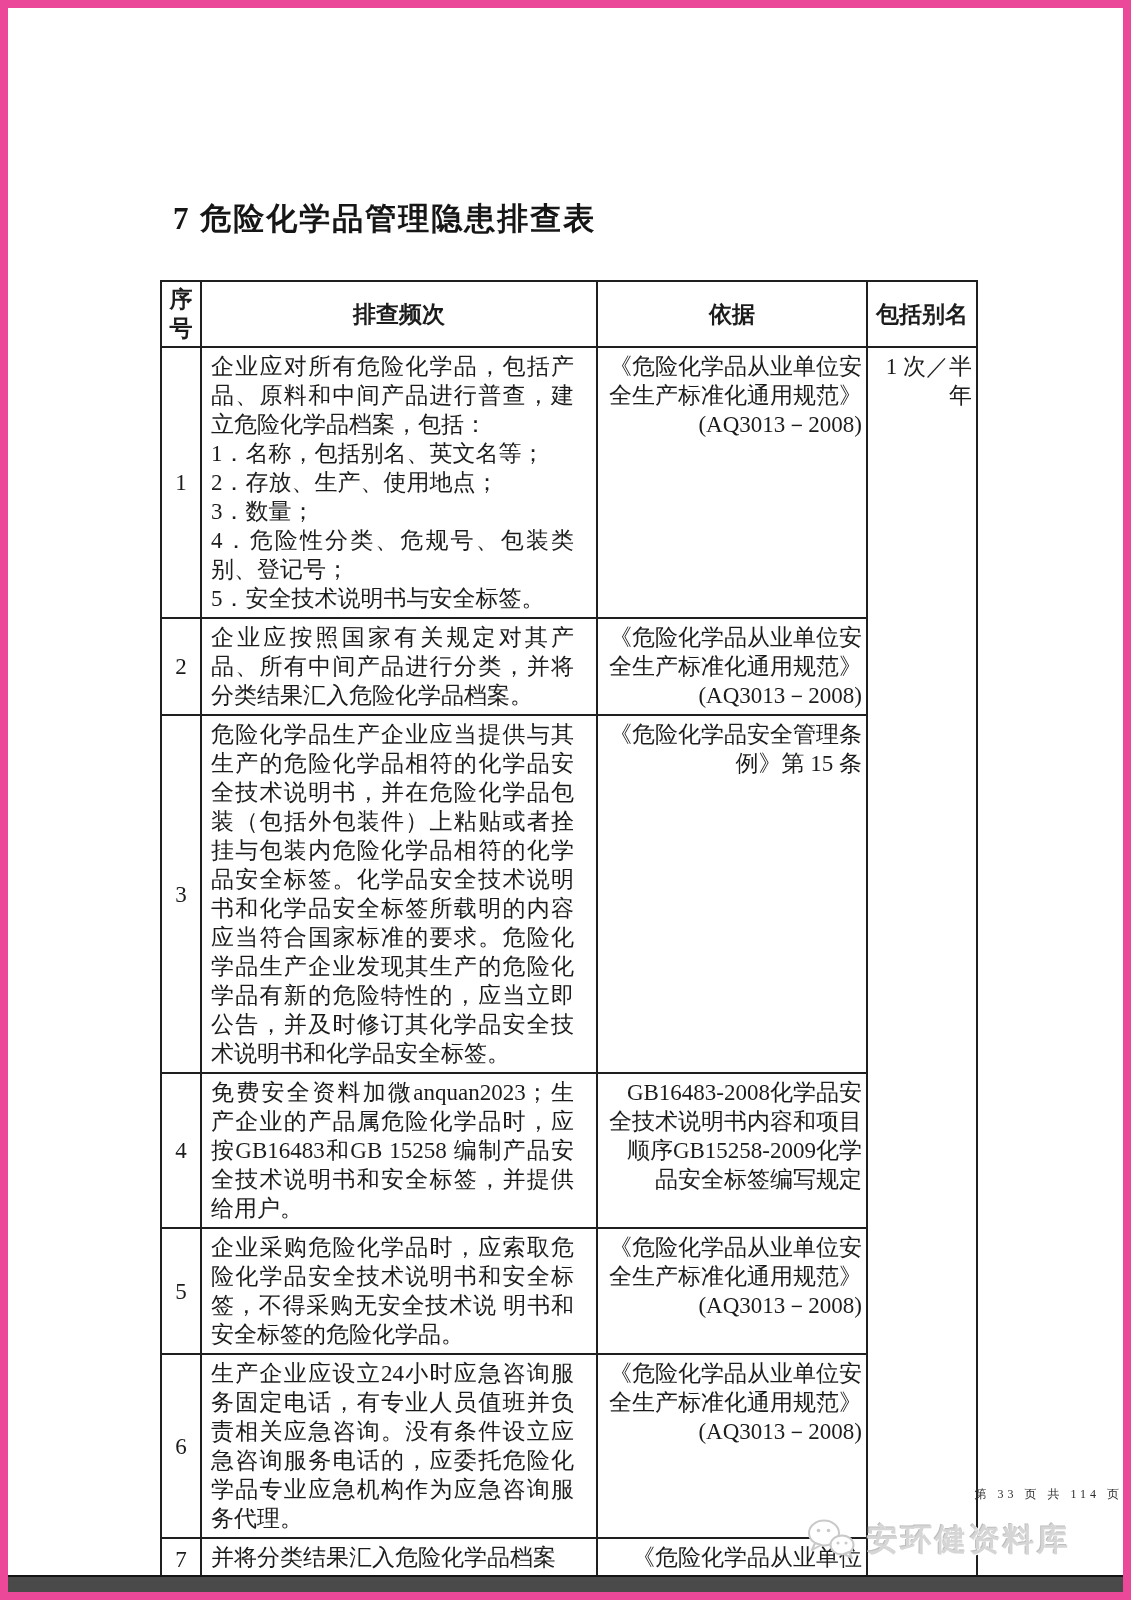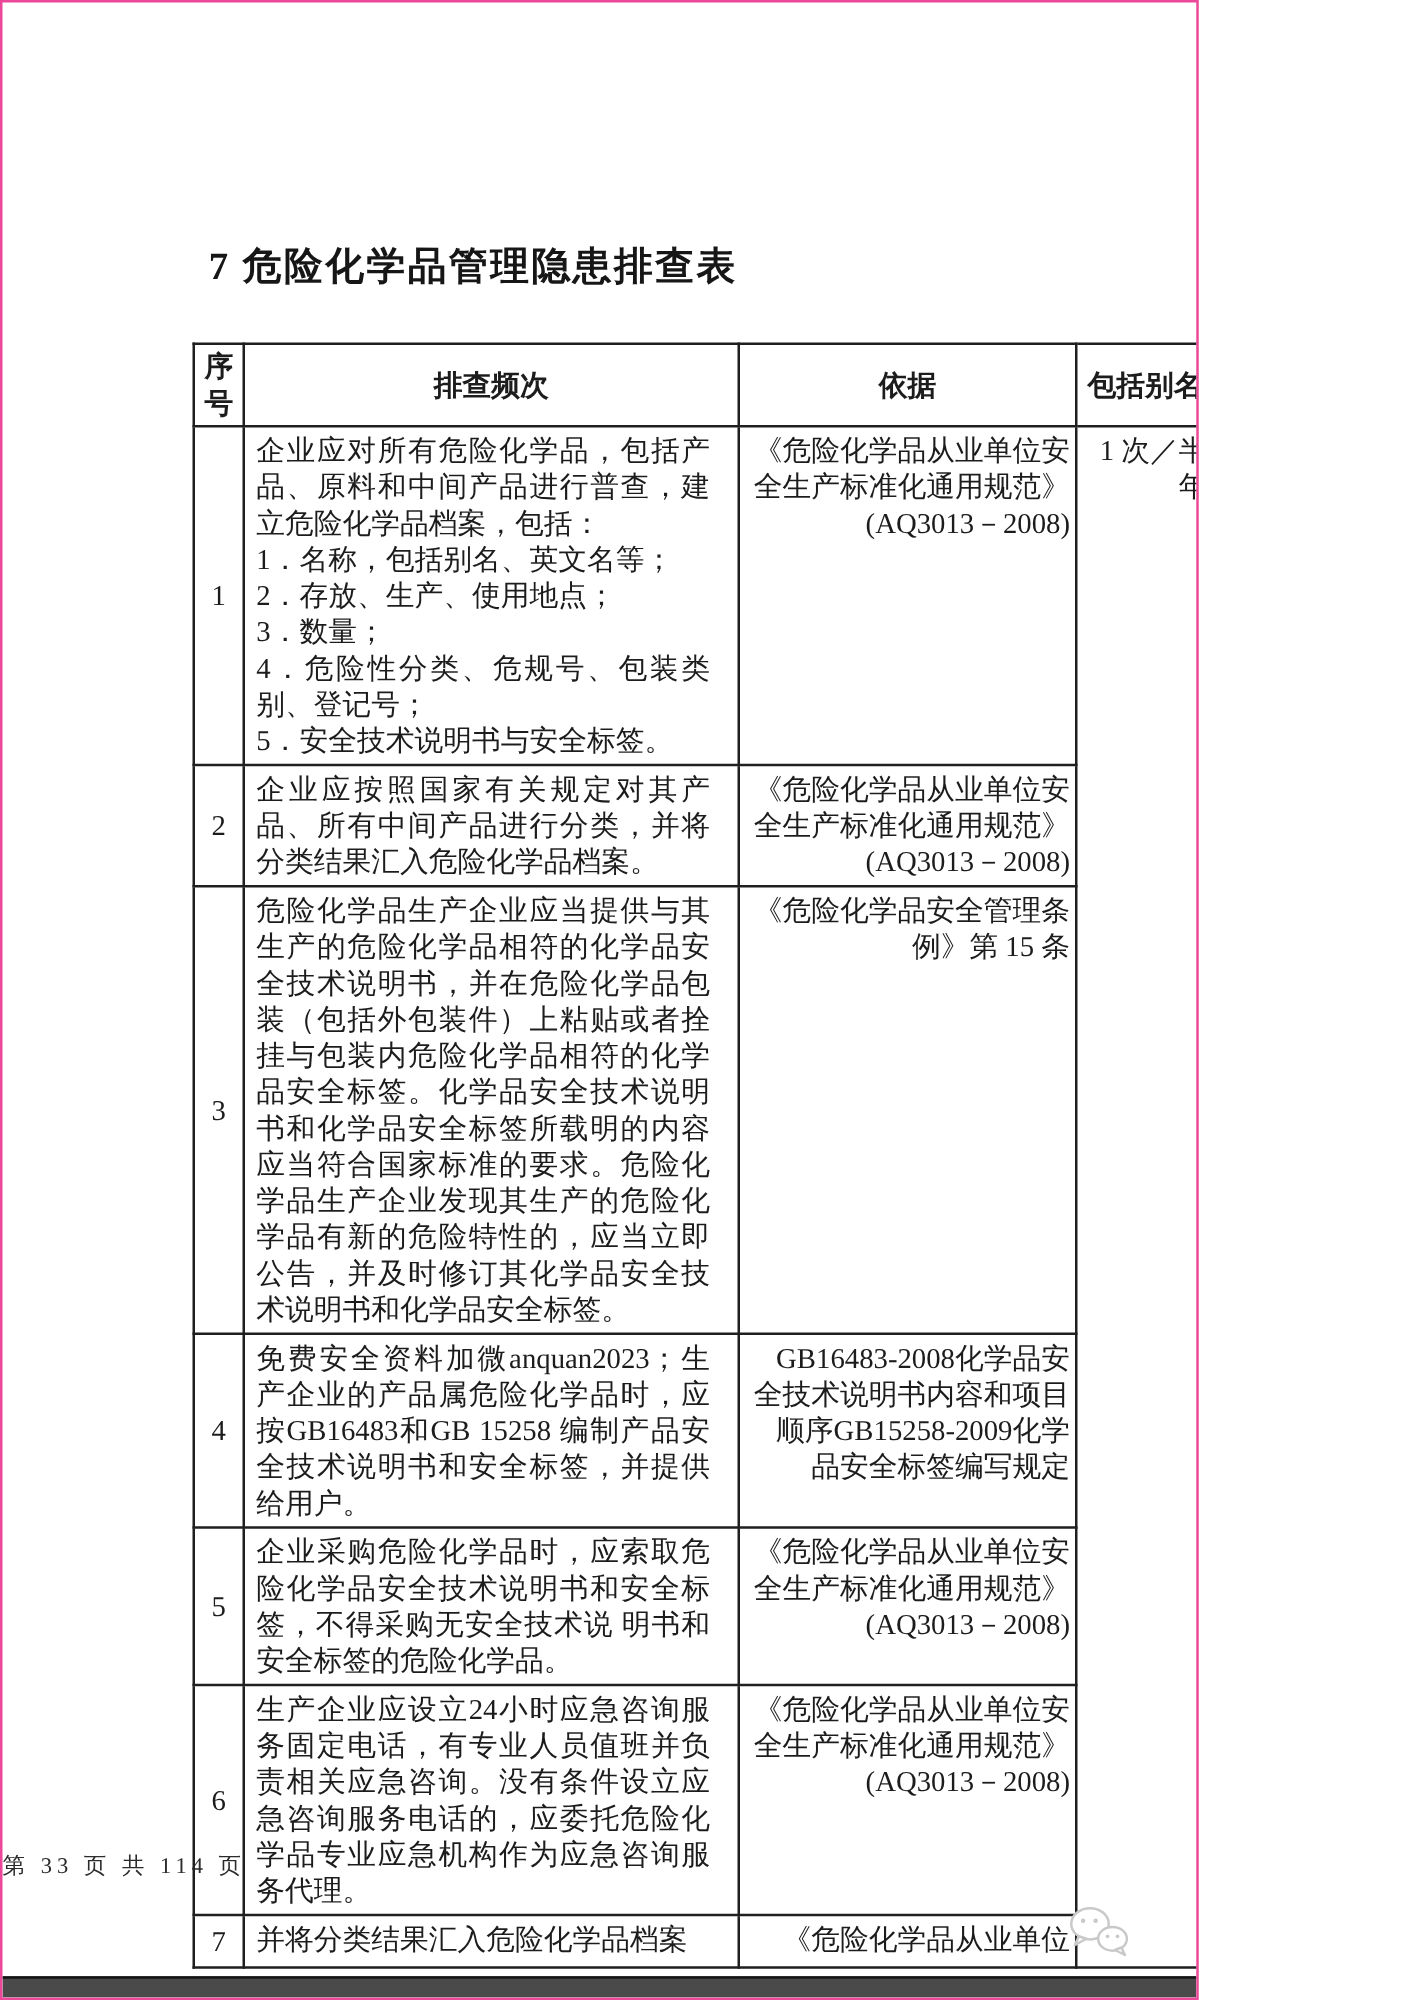--- a/index.html
+++ b/index.html
@@ -1,24 +1,24 @@
 <!DOCTYPE html>
 <html><head>
 <meta charset="utf-8">
 <style>
   * { margin: 0; padding: 0; box-sizing: border-box; }
   html, body { background: #ffffff; }
   body { font-family: "Liberation Serif", "DejaVu Serif", serif; }
 
   .page {
     position: relative;
-    width: 959px;
+    width: 1131px;
     height: 1600px;
     background: #ffffff;
-    border: 2px solid #ec4899;
+    border: 8px solid #ec4899;
     overflow: hidden;
   }
 
   .doc-title {
     position: absolute;
     left: 165px;
     top: 190px;
     font-size: 31px;
     font-weight: bold;
     color: #161616;
@@ -81,22 +81,22 @@
   tr.row-4 { height: 123px; }
   tr.row-5 { height: 113px; }
   tr.row-6 { height: 147px; }
   tr.row-7 { height: 42px;  }
 
   .page-footer {
     position: absolute;
     left: 0;
     top: 1478px;
     width: 100%;
-    text-align: left;
-    font-size: 18px;
+    text-align: right;
+    font-size: 12px;
     color: #2b2b2b;
     letter-spacing: 4px;
   }
 
   .watermark {
     position: absolute;
     right: 52px;
     bottom: 30px;
     display: flex;
     align-items: center;
@@ -201,17 +201,18 @@
           <path d="M44 34 L47 40 L39 36 Z" stroke-linejoin="round"></path>
         </g>
         <g fill="#c9c9c9">
           <circle cx="13.5" cy="12.5" r="1.8"></circle>
           <circle cx="23.5" cy="12.5" r="1.8"></circle>
           <circle cx="33" cy="25" r="1.5"></circle>
           <circle cx="41" cy="25" r="1.5"></circle>
         </g>
       </svg>
     </span>
+    <span class="watermark-text">安环健资料库</span>
   </div>
 
   <div class="bottom-bar"></div>
 
 </div>
 
 </body></html>

